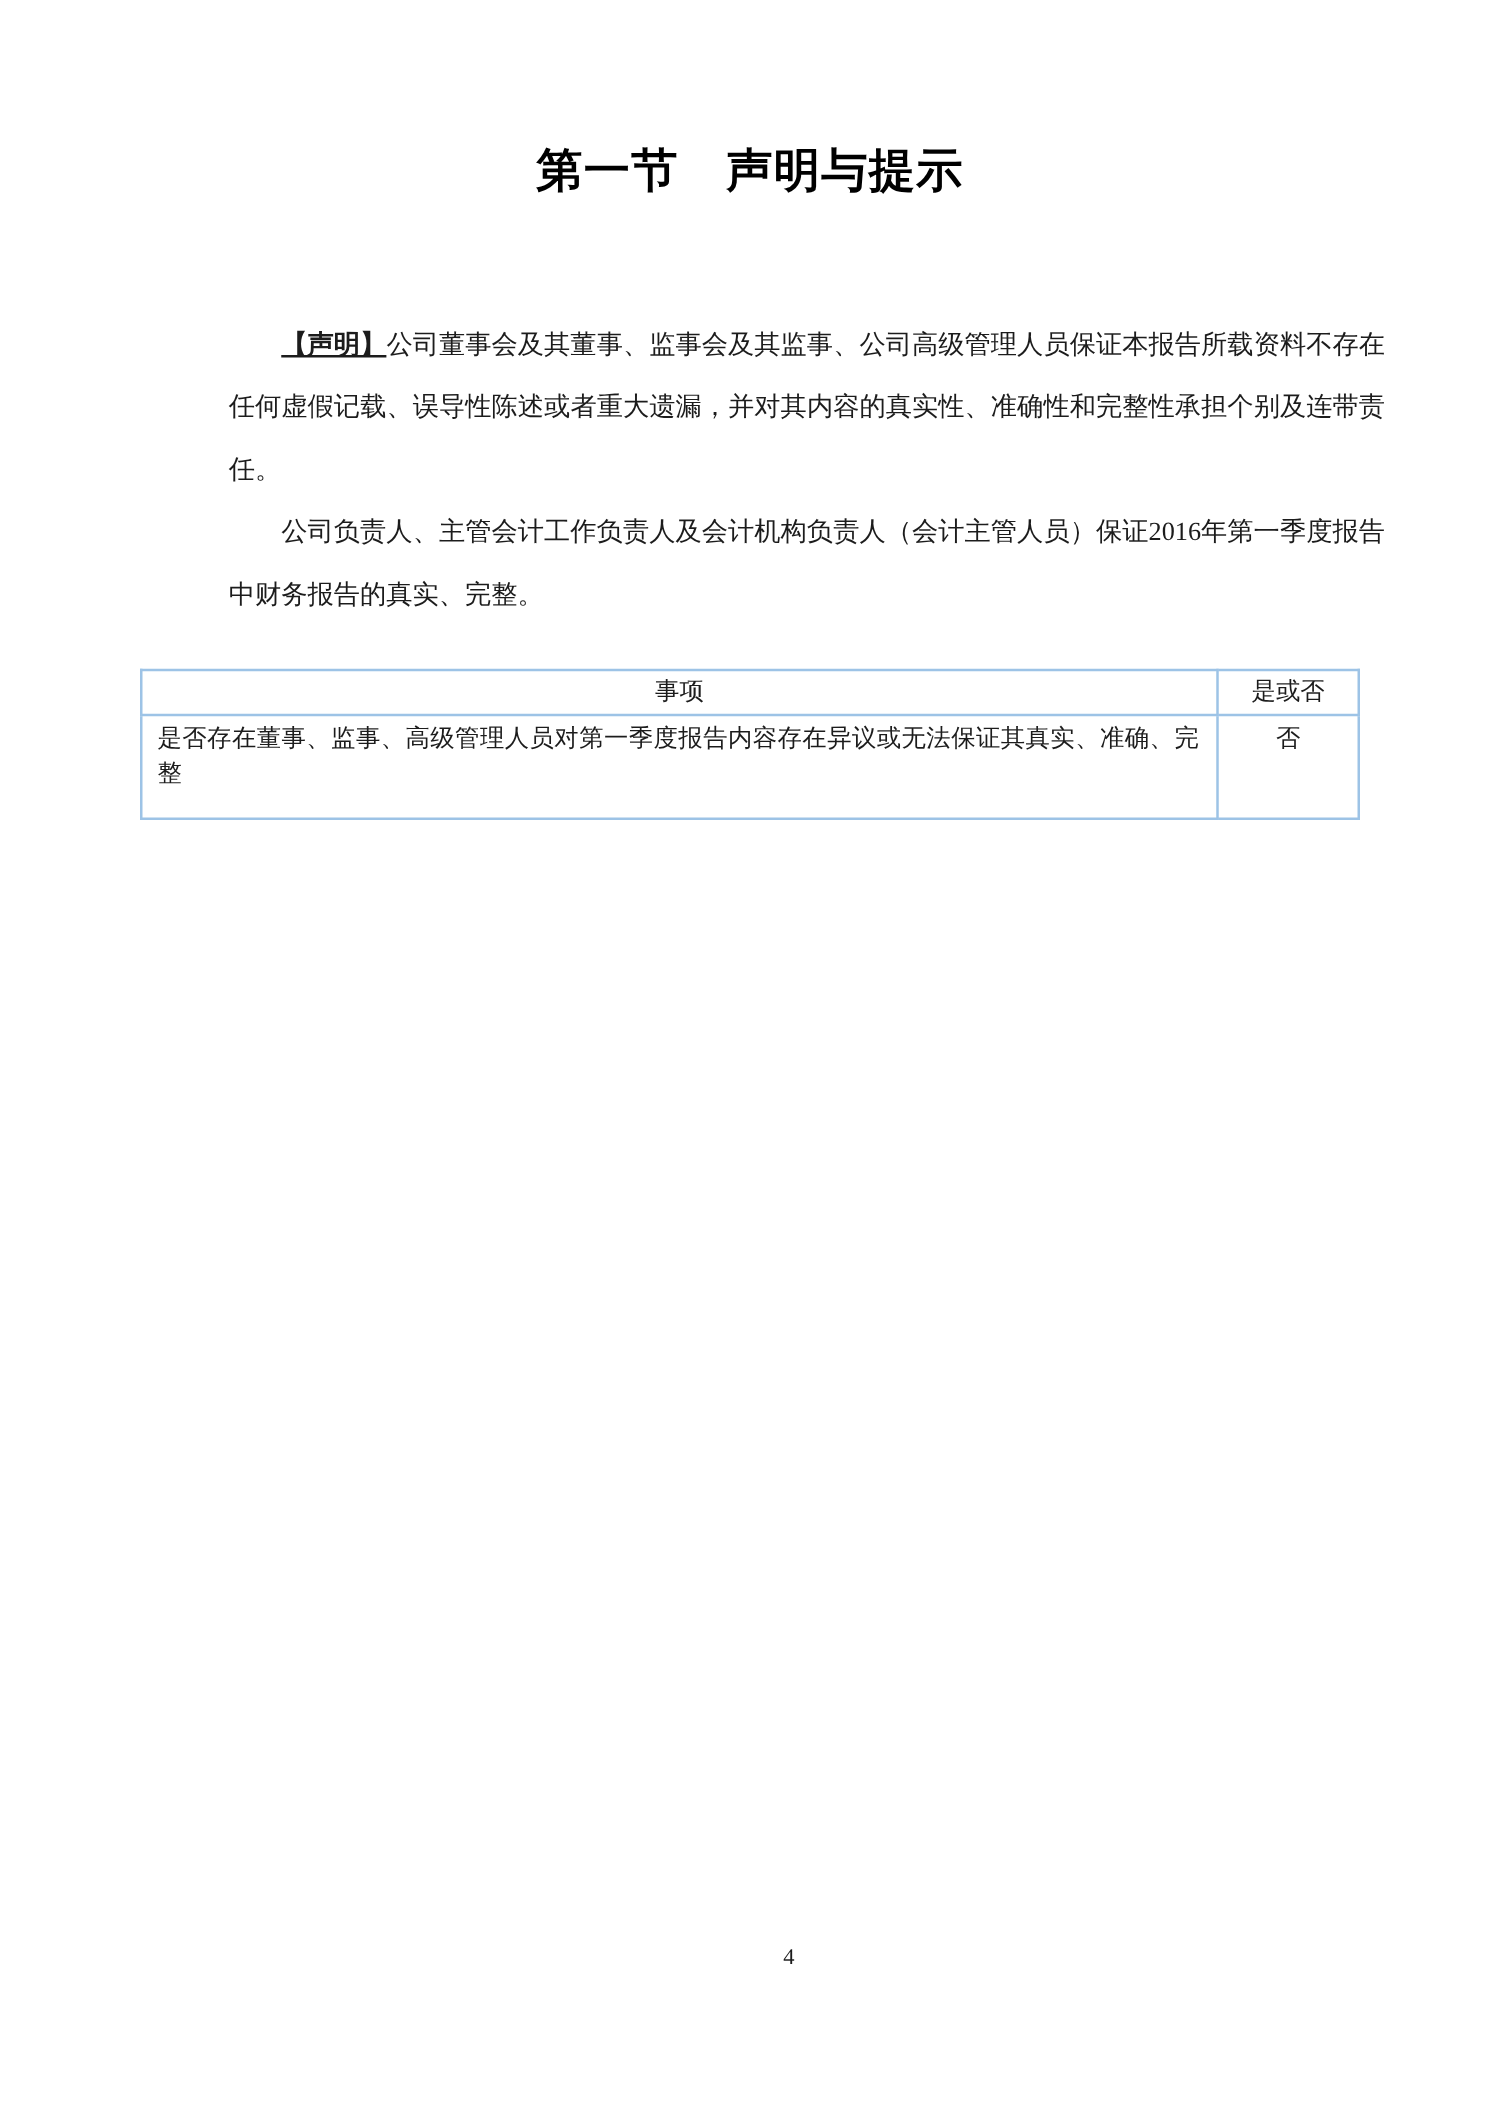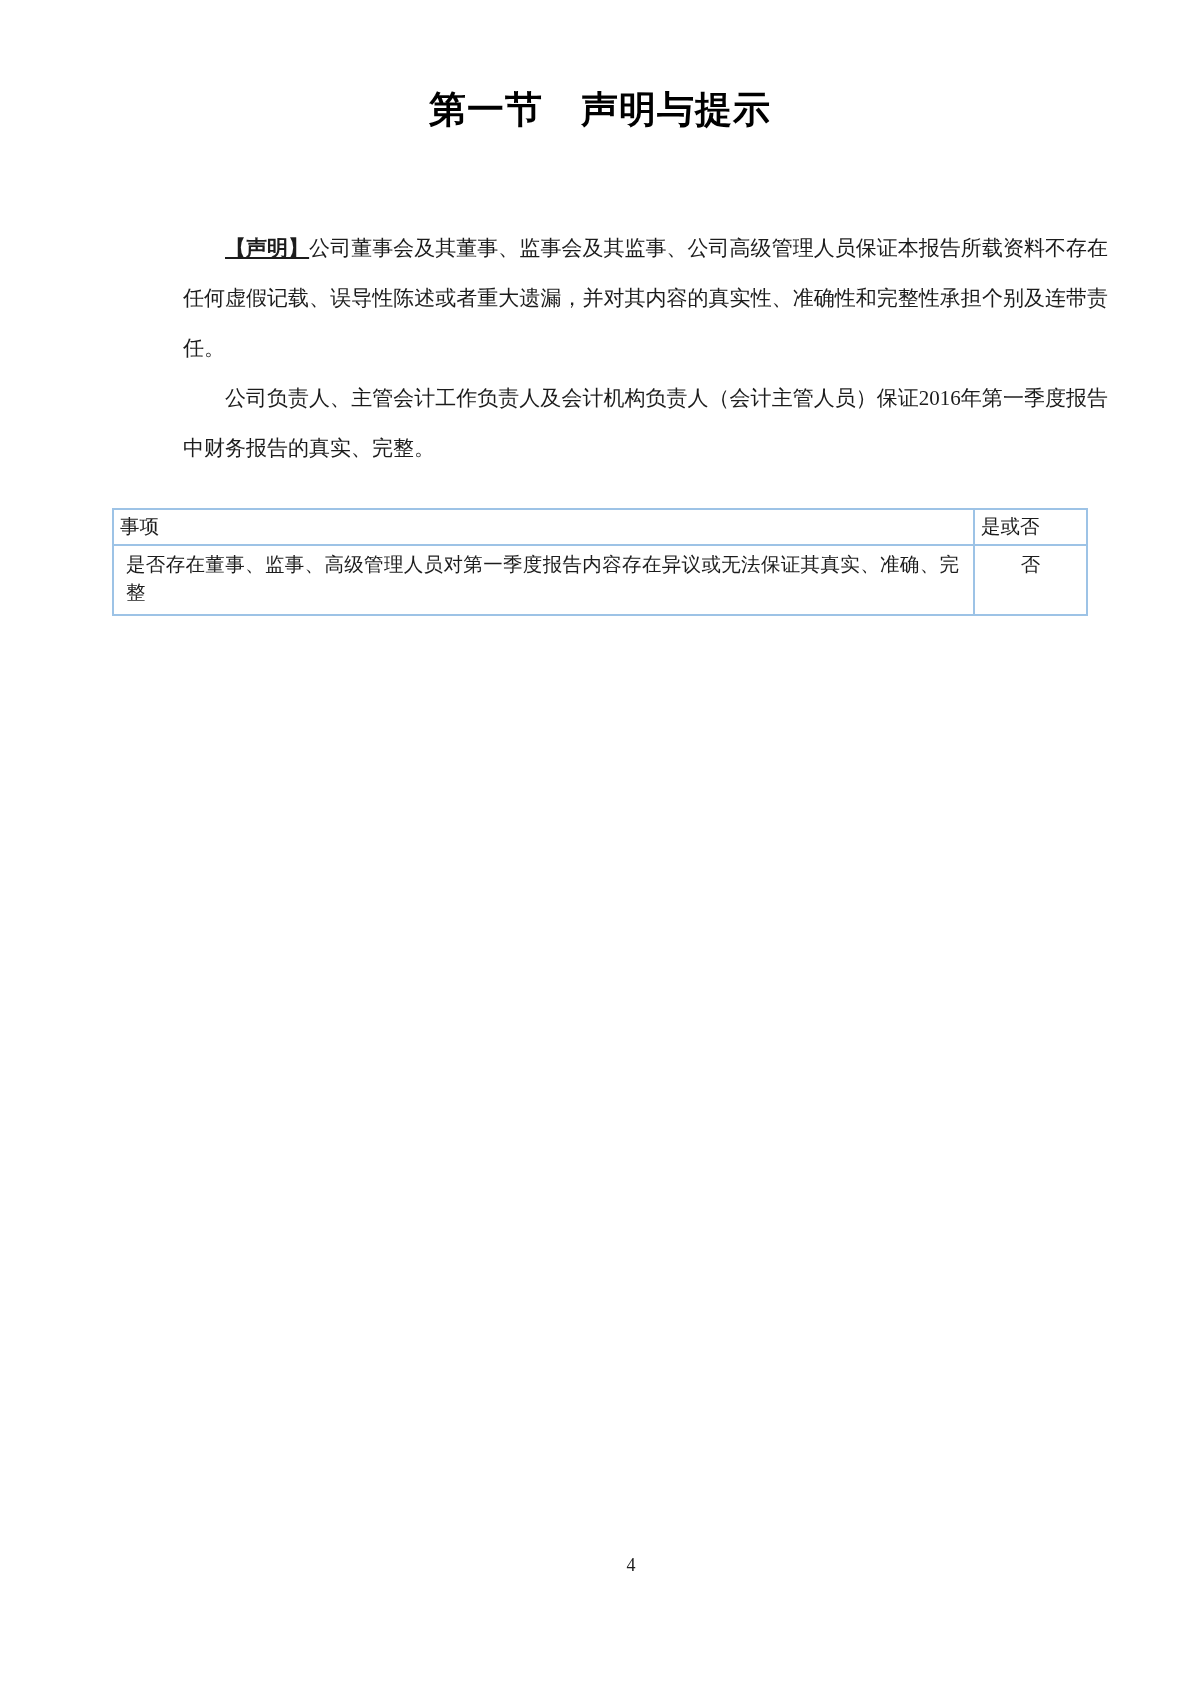--- a/index.html
+++ b/index.html
@@ -6,21 +6,21 @@
   * { margin: 0; padding: 0; box-sizing: border-box; }
   html, body { background: #ffffff; }
   body {
     width: 1200px;
     height: 1696px;
     position: relative;
     font-family: "Liberation Serif", "DejaVu Serif", serif;
     color: var(--ink);
   }
   .doc-title {
-    margin-top: 83px;
+    margin-top: 110px;
     text-align: center;
     font-family: "Liberation Sans", "DejaVu Sans", sans-serif;
     font-weight: bold;
     font-size: 37px;
     line-height: 54px;
     color: #000000;
     letter-spacing: 1px;
   }
   .body-text {
     margin: 86px 92px 0 183px;
@@ -38,24 +38,24 @@
     font-size: 19.5px;
     line-height: 28px;
   }
   table.matters col.c-item { width: 861px; }
   table.matters col.c-answer { width: 113px; }
   table.matters th, table.matters td {
     border: 2px solid var(--border);
     vertical-align: top;
     font-weight: normal;
   }
-  table.matters tr.head th { height: 32px; text-align: left; padding: 3px 6px; }
+  table.matters tr.head th { height: 32px; text-align: center; padding: 3px 6px; }
   table.matters td.item-cell { text-align: left; padding: 5px 14px 5px 12px; text-align: justify; }
   table.matters td.answer-cell { text-align: center; padding: 5px 4px; }
-  table.matters tr.r1 td { height: 70px; font-family: Liberation Serif, serif; }
+  table.matters tr.r1 td { height: 83px; font-family: Liberation Serif, serif; }
   table.matters tr.r2 td { height: 38px; }
   table.matters tr.r3 td { height: 37px; border-bottom-width: 3px; }
   .page-footer {
     position: absolute;
     top: 1552px;
     left: 0;
     width: 100%;
     text-align: center;
     font-size: 18px;
     line-height: 26px;

